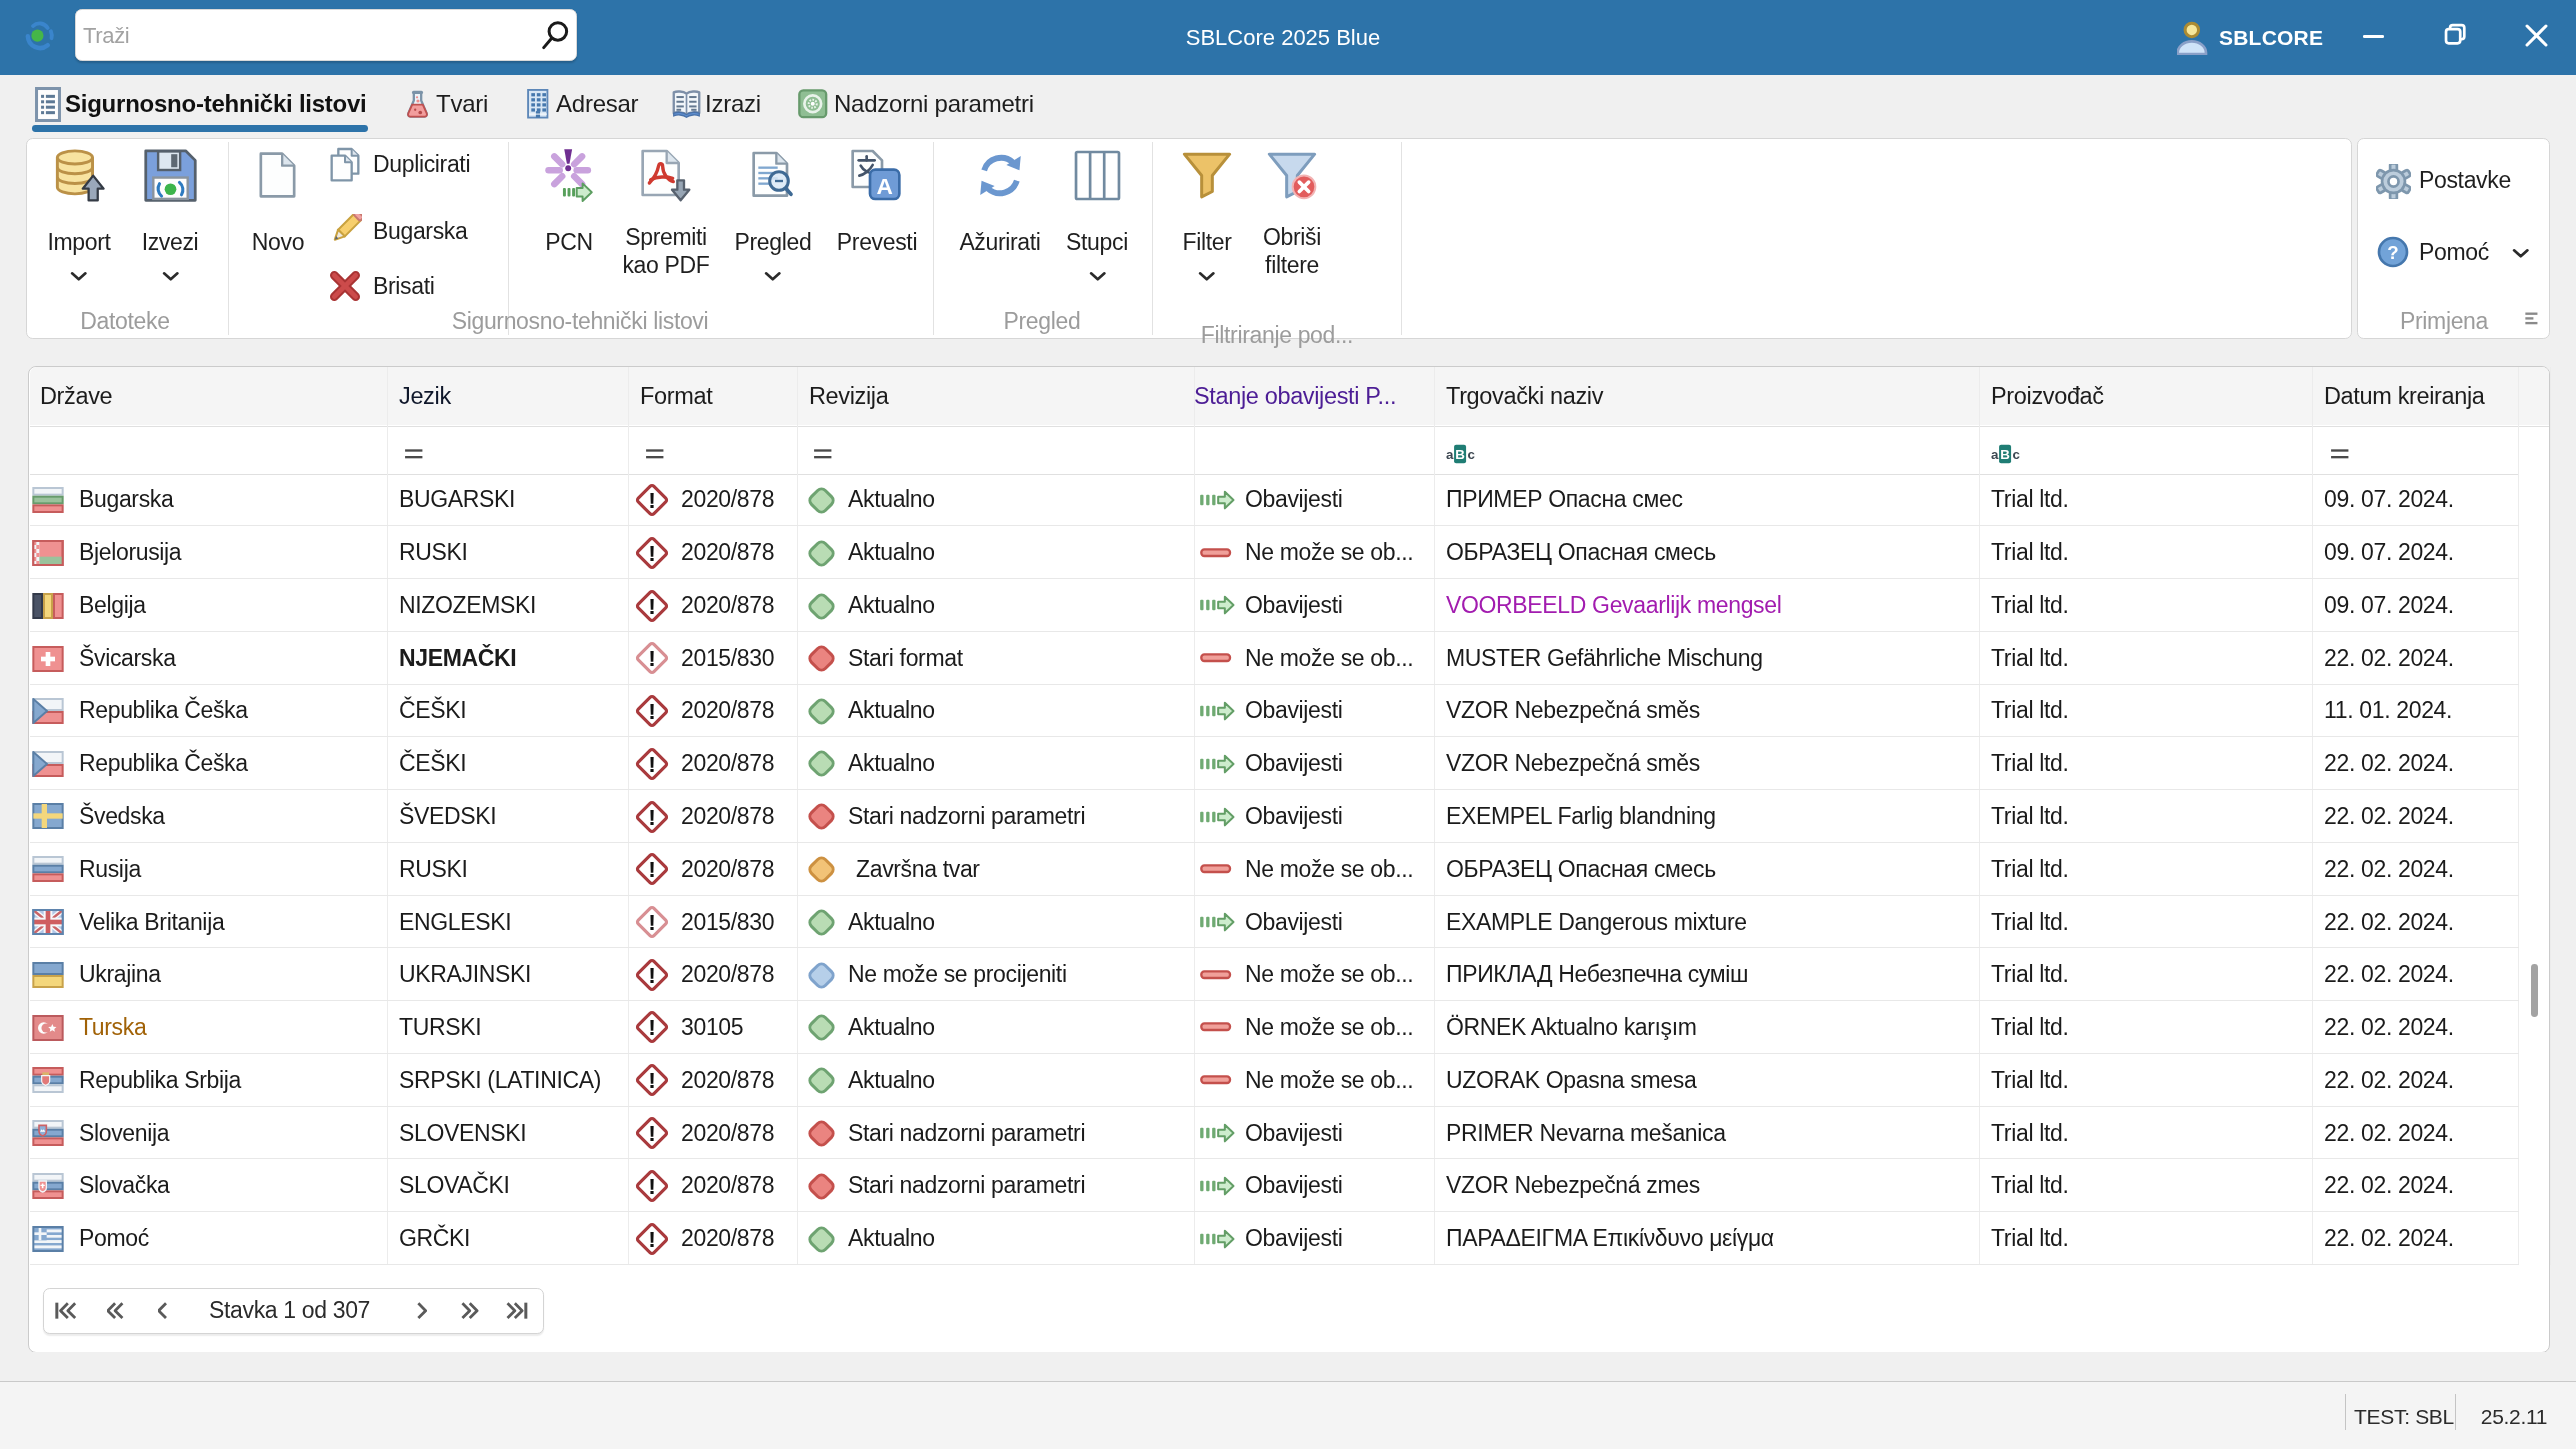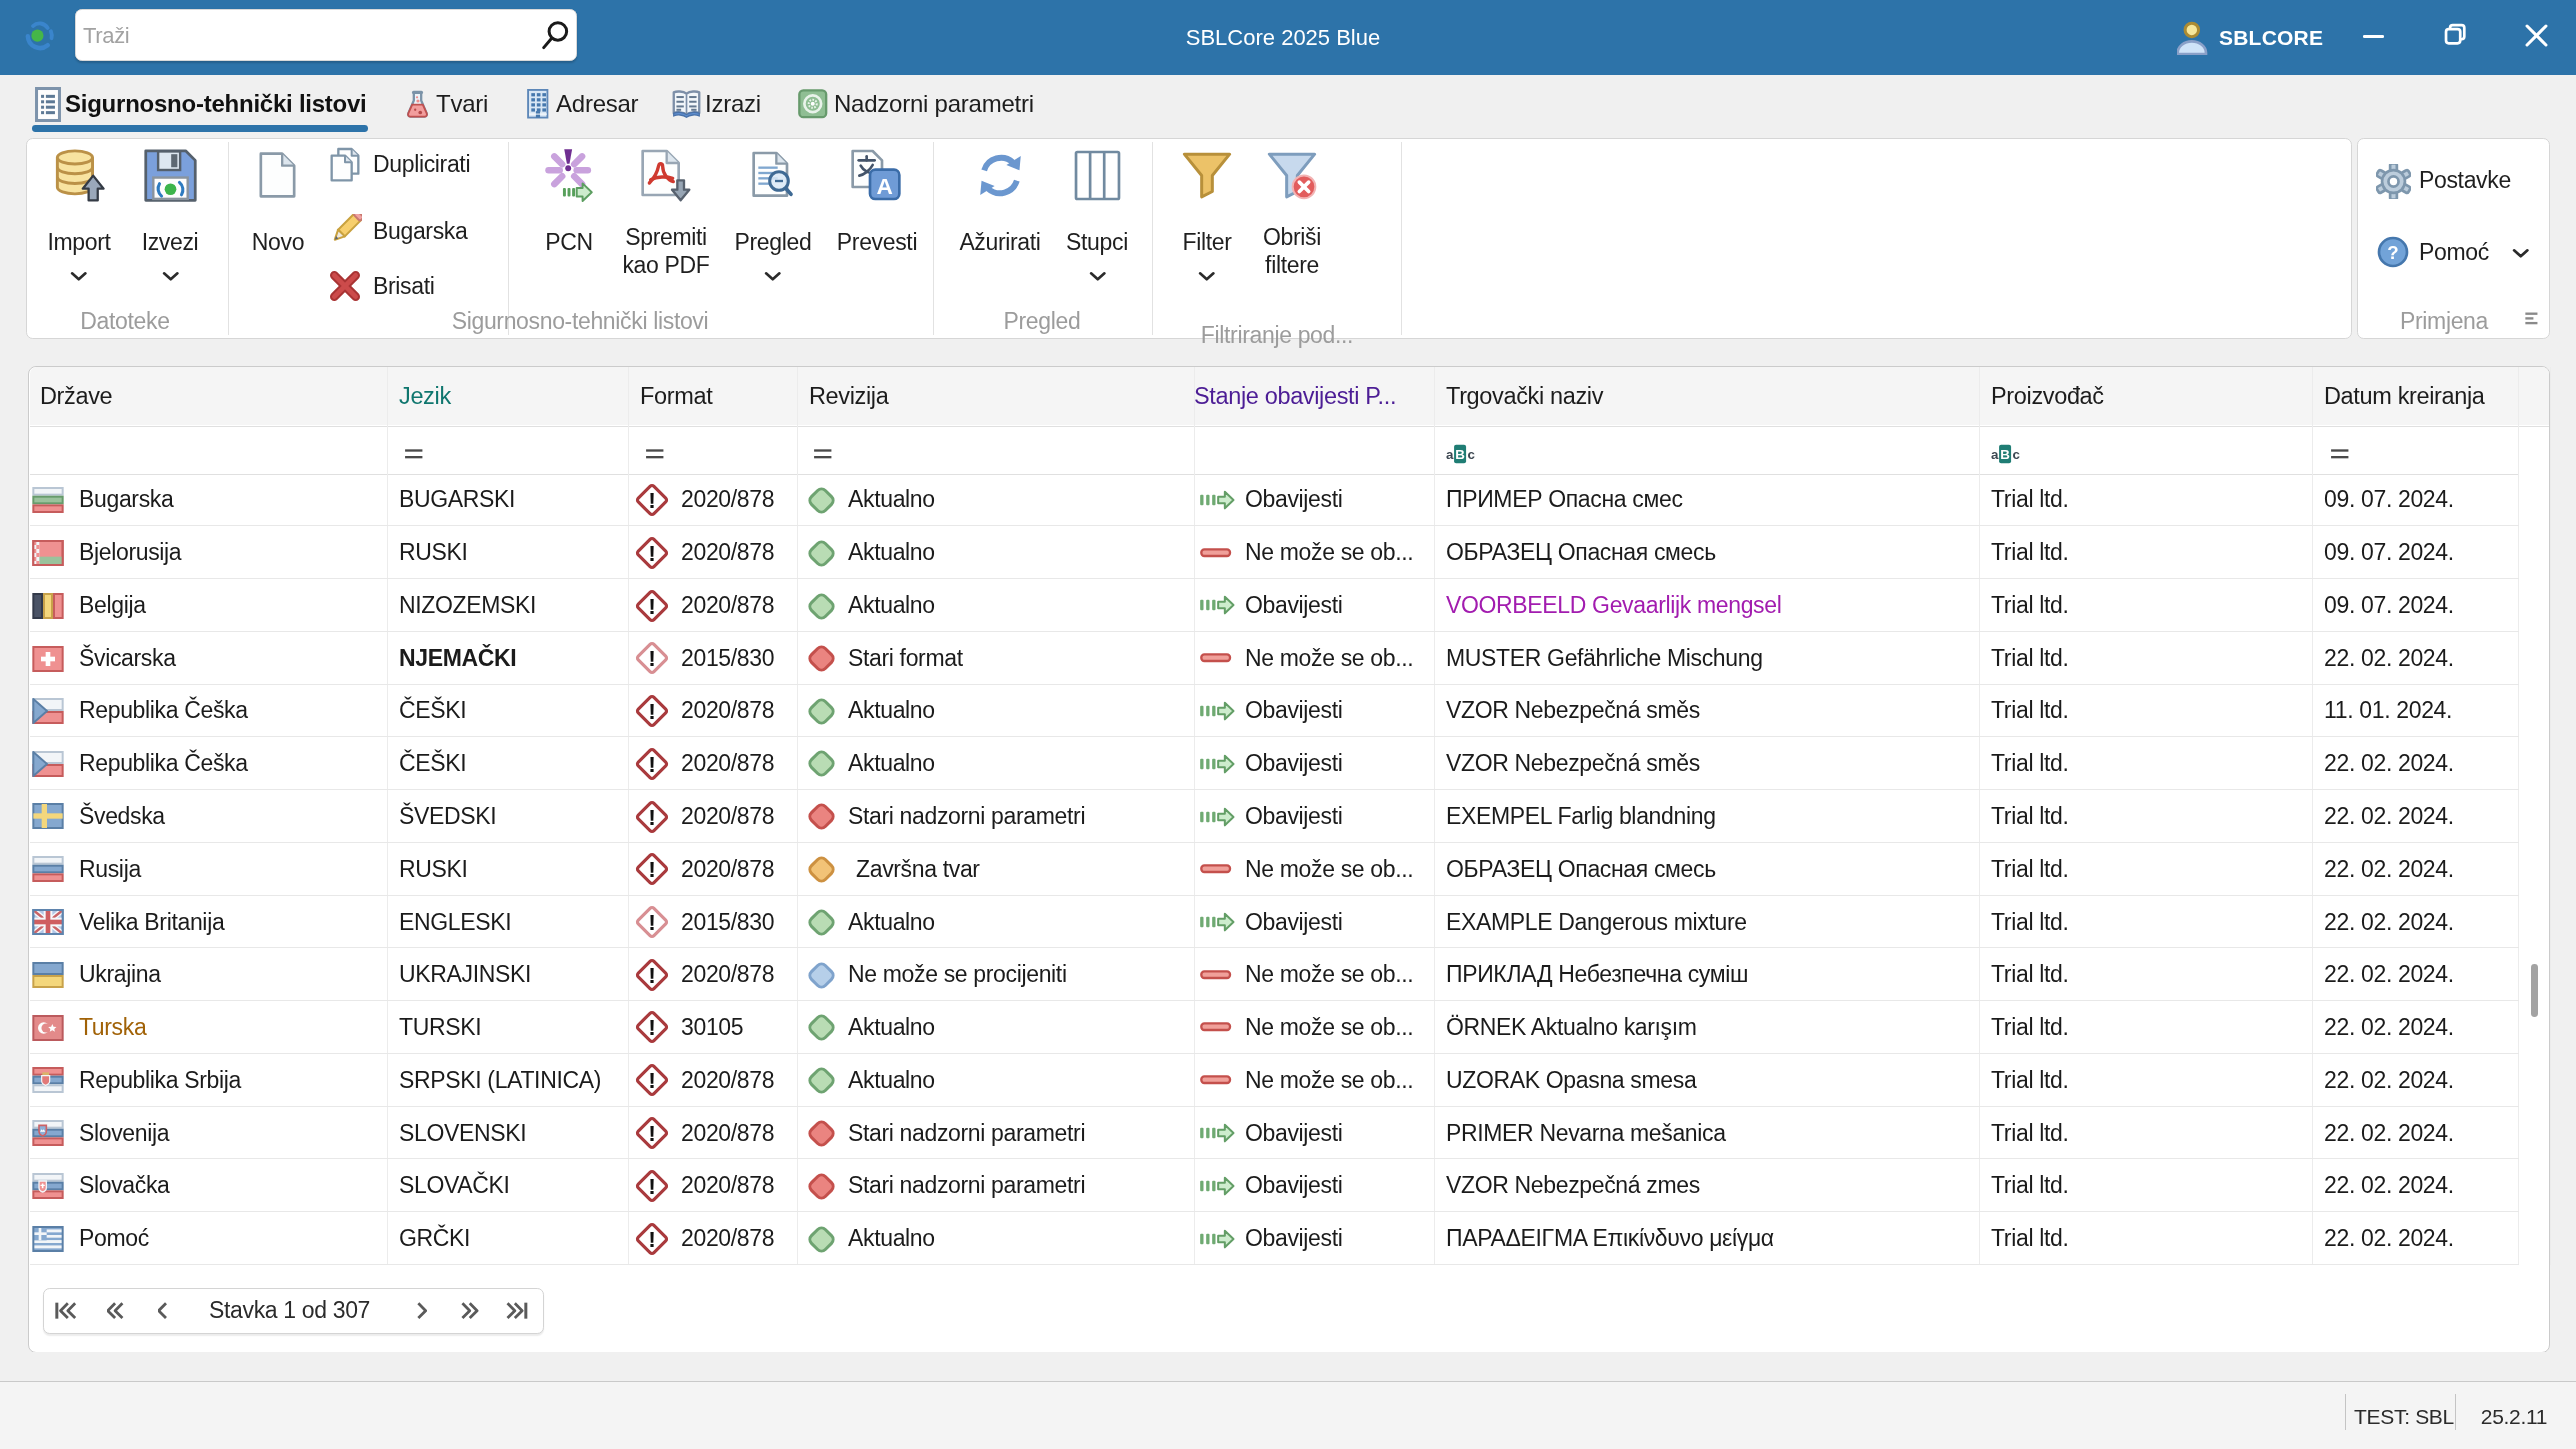--- a/index.html
+++ b/index.html
@@ -287,21 +287,21 @@
         <line x1="2" y1="4" x2="20" y2="4"></line>
         <line x1="2" y1="11" x2="14" y2="11"></line>
         <line x1="2" y1="18" x2="20" y2="18"></line>
       </g>
     </svg></div>
 <div class="a" style="left:28px;top:366px;width:2522px;height:987px;background:#fff;border:1.3px solid #cbcbcb;border-radius:8px;overflow:hidden"></div>
 <div class="a" style="left:29.5px;top:367px;width:2519px;height:58px;background:#f5f5f5;border-radius:6.7px 6.7px 0 0"></div>
 <div class="a" style="left:29.5px;top:426px;width:2519px;height:1.3px;background:#e0e0e0"></div>
 <div class="a" style="left:29.5px;top:474px;width:2489px;height:1.3px;background:#e0e0e0"></div>
 <div style="position:absolute;top:381px;height:30px;line-height:30px;font-size:23.5px;color:#1c1c1c;font-weight:normal;letter-spacing:-0.015em;white-space:nowrap;left:40px;">Države</div>
-<div style="position:absolute;top:381px;height:30px;line-height:30px;font-size:23.5px;color:#0f766e;font-weight:normal;letter-spacing:-0.015em;white-space:nowrap;left:399px;">Jezik</div>
+<div style="position:absolute;top:381px;height:30px;line-height:30px;font-size:23.5px;color:#0f172a;font-weight:normal;letter-spacing:-0.015em;white-space:nowrap;left:399px;">Jezik</div>
 <div style="position:absolute;top:381px;height:30px;line-height:30px;font-size:23.5px;color:#1c1c1c;font-weight:normal;letter-spacing:-0.015em;white-space:nowrap;left:640px;">Format</div>
 <div style="position:absolute;top:381px;height:30px;line-height:30px;font-size:23.5px;color:#1c1c1c;font-weight:normal;letter-spacing:-0.015em;white-space:nowrap;left:809px;">Revizija</div>
 <div style="position:absolute;top:381px;height:30px;line-height:30px;font-size:23.5px;color:#4c1d95;font-weight:normal;letter-spacing:-0.015em;white-space:nowrap;left:1194px;">Stanje obavijesti P...</div>
 <div style="position:absolute;top:381px;height:30px;line-height:30px;font-size:23.5px;color:#1c1c1c;font-weight:normal;letter-spacing:-0.015em;white-space:nowrap;left:1446px;">Trgovački naziv</div>
 <div style="position:absolute;top:381px;height:30px;line-height:30px;font-size:23.5px;color:#1c1c1c;font-weight:normal;letter-spacing:-0.015em;white-space:nowrap;left:1991px;">Proizvođač</div>
 <div style="position:absolute;top:381px;height:30px;line-height:30px;font-size:23.5px;color:#1c1c1c;font-weight:normal;letter-spacing:-0.015em;white-space:nowrap;left:2324px;">Datum kreiranja</div>
 <div class="a" style="left:387px;top:367px;width:1.3px;height:898px;background:#ececec"></div>
 <div class="a" style="left:628px;top:367px;width:1.3px;height:898px;background:#ececec"></div>
 <div class="a" style="left:797px;top:367px;width:1.3px;height:898px;background:#ececec"></div>
 <div class="a" style="left:1194px;top:367px;width:1.3px;height:898px;background:#ececec"></div>

